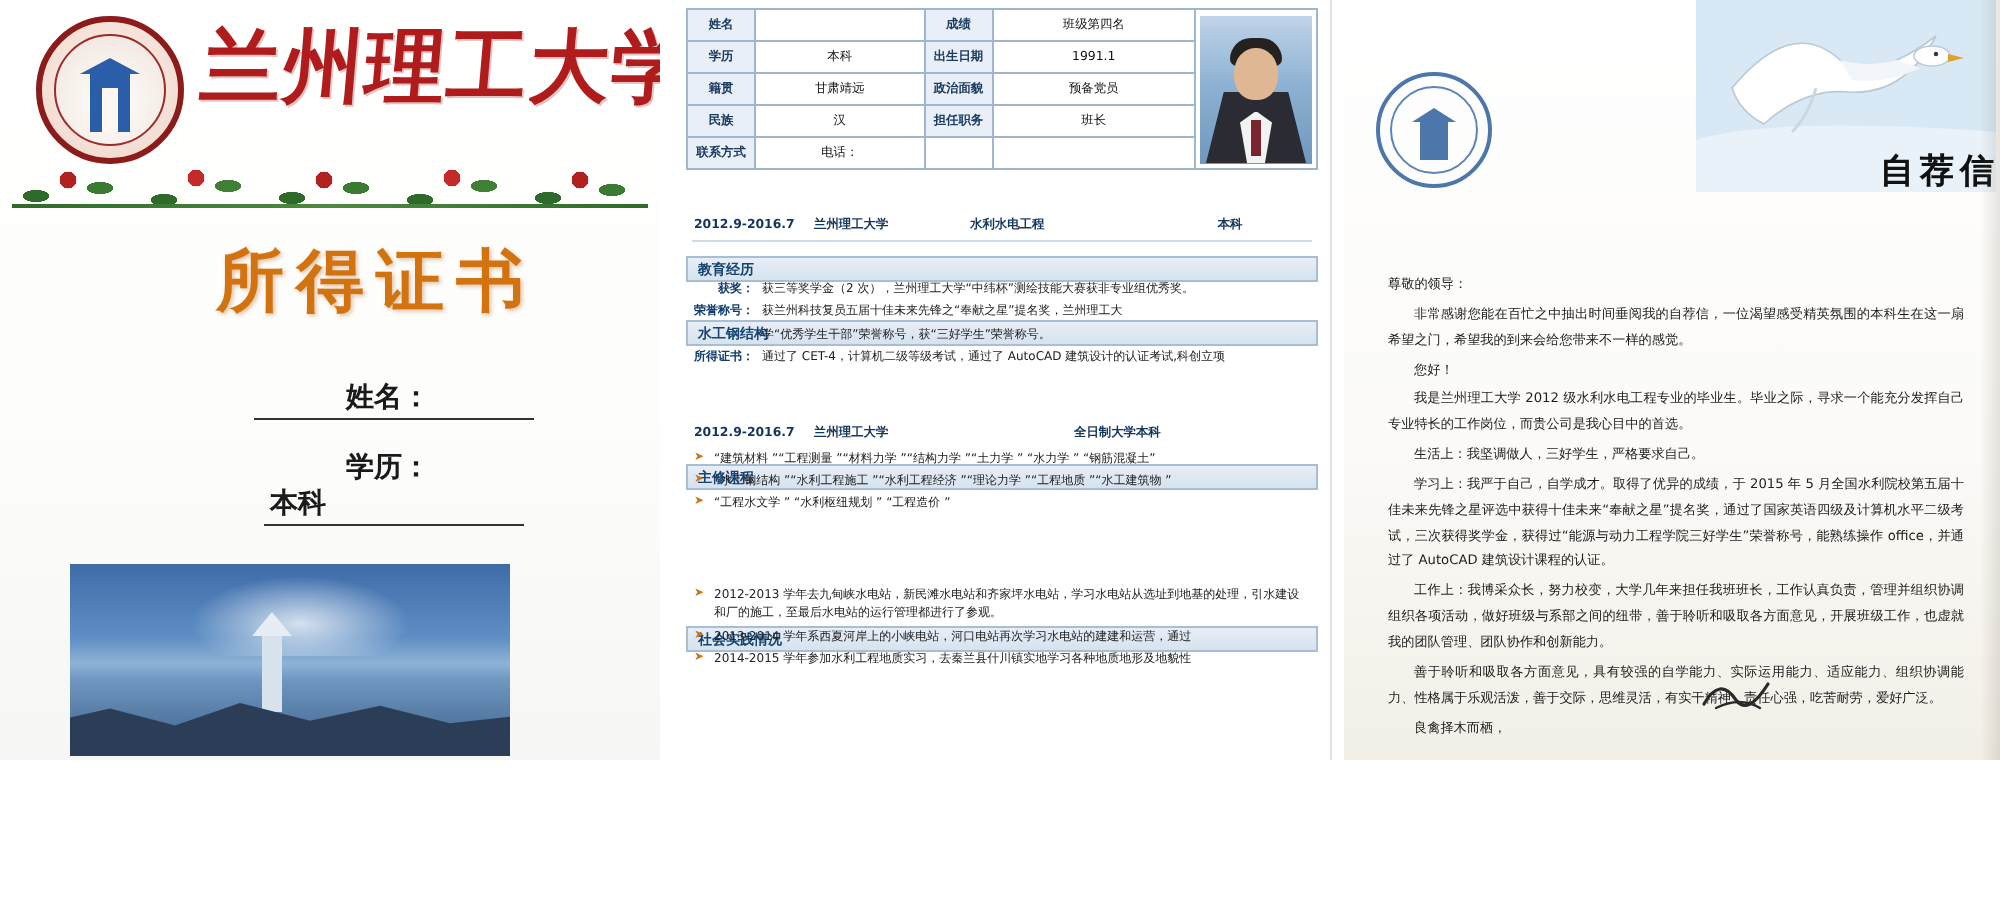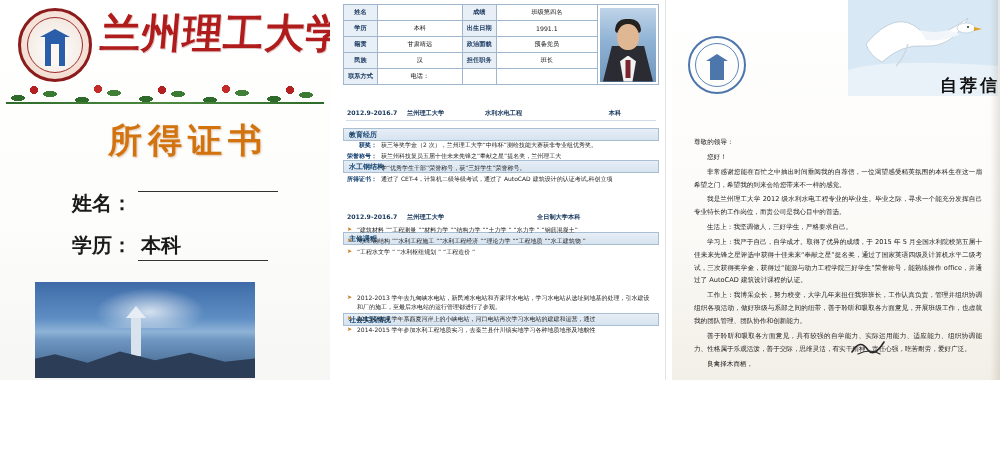--- a/index.html
+++ b/index.html
@@ -107,24 +107,25 @@
     white-space: nowrap;
   }
 
   .cover-fields {
     position: absolute; left: 72px; top: 190px;
     width: 250px;
     font-family: "DejaVu Serif", serif;
     color: #1a1a1a;
   }
   .cover-field {
-    display: flex; align-items: flex-start;
-    font-size: 20px; font-weight: bold;
+    display: flex; align-items: center;
+    font-size: 14px; font-weight: bold;
     margin-bottom: 15px;
     white-space: nowrap;
+    flex-direction: column;
   }
   .cover-field .lbl { margin-right: 6px; }
   .cover-field .val {
     border-bottom: 1px solid #333;
     min-width: 130px;
     padding: 0 3px 1px 3px;
     font-weight: bold;
   }
   .cover-field .val.empty { min-width: 140px; }
 
@@ -518,22 +519,22 @@
     <div class="letter-seal">
       <div class="ring">
           <div class="t"></div>
         </div>
     </div>
 
     <div class="letter-title">自荐信</div>
 
     <div class="letter-body">
       <p class="noind">尊敬的领导：</p>
+      <p>非常感谢您能在百忙之中抽出时间垂阅我的自荐信，一位渴望感受精英氛围的本科生在这一扇希望之门，希望我的到来会给您带来不一样的感觉。</p>
       <p>您好！</p>
-      <p>非常感谢您能在百忙之中抽出时间垂阅我的自荐信，一位渴望感受精英氛围的本科生在这一扇希望之门，希望我的到来会给您带来不一样的感觉。</p>
       <p>我是兰州理工大学 2012 级水利水电工程专业的毕业生。毕业之际，寻求一个能充分发挥自己专业特长的工作岗位，而贵公司是我心目中的首选。</p>
       <p>生活上：我坚调做人，三好学生，严格要求自己。</p>
       <p>学习上：我严于自己，自学成才。取得了优异的成绩，于 2015 年 5 月全国水利院校第五届十佳未来先锋之星评选中获得十佳未来“奉献之星”提名奖，通过了国家英语四级及计算机水平二级考试，三次获得奖学金，获得过“能源与动力工程学院三好学生”荣誉称号，能熟练操作 office，并通过了 AutoCAD 建筑设计课程的认证。</p>
       <p>工作上：我博采众长，努力校变，大学几年来担任我班班长，工作认真负责，管理并组织协调组织各项活动，做好班级与系部之间的纽带，善于聆听和吸取各方面意见，开展班级工作，也虚就我的团队管理、团队协作和创新能力。</p>
       <p>善于聆听和吸取各方面意见，具有较强的自学能力、实际运用能力、适应能力、组织协调能力、性格属于乐观活泼，善于交际，思维灵活，有实干精神，责任心强，吃苦耐劳，爱好广泛。</p>
       <p>良禽择木而栖，</p>
     </div>
 
     <svg class="letter-scribble" viewBox="0 0 40 22">
       <path d="M2 16 Q10 2 18 14 Q24 22 34 6" stroke="#2a2a2a" stroke-width="1.6" fill="none" stroke-linecap="round"></path>

